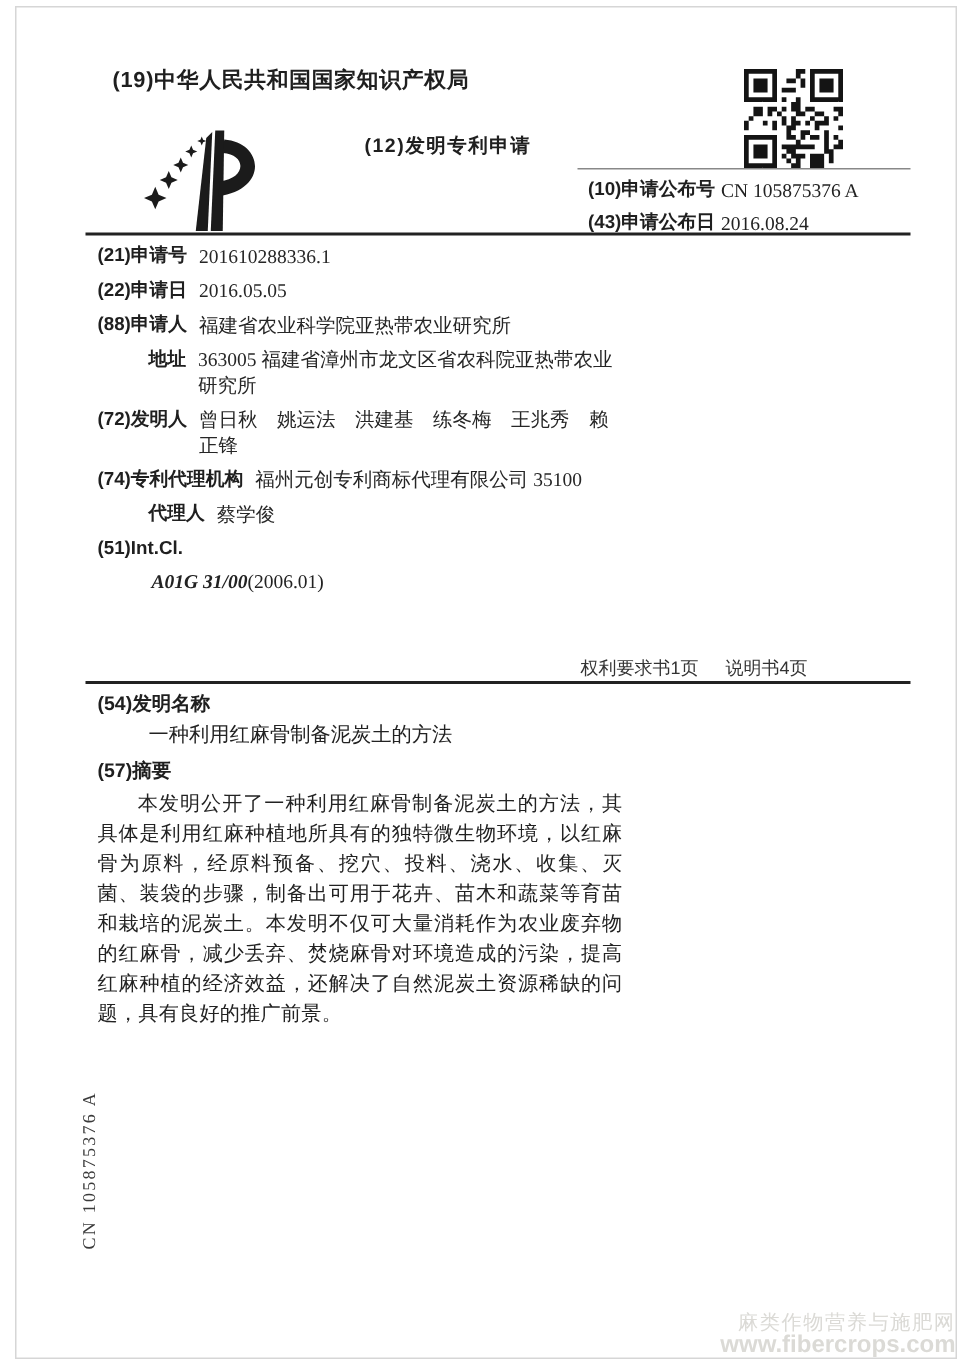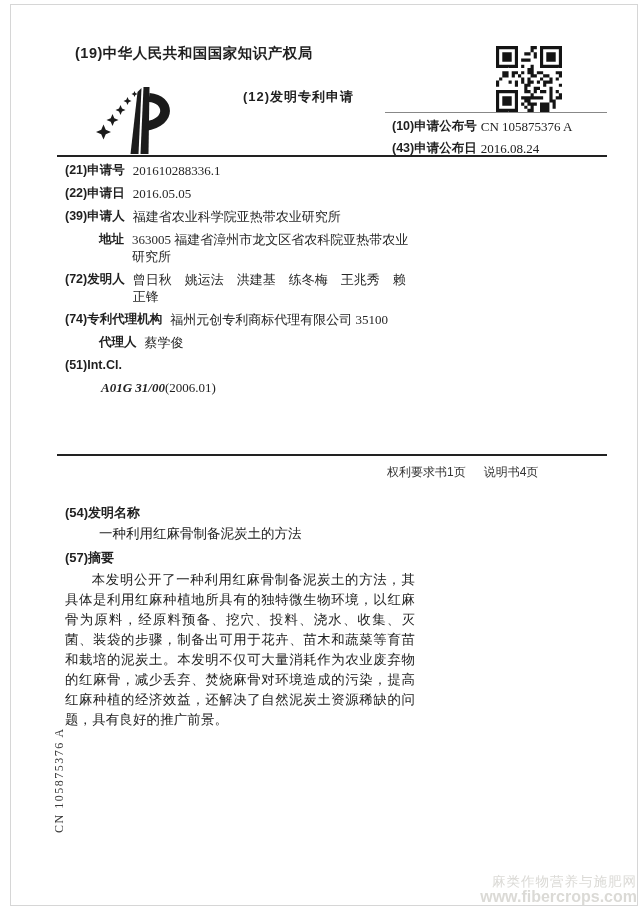--- a/index.html
+++ b/index.html
@@ -34,23 +34,23 @@
   .rule-2{top:454px;left:57px;width:550px;height:2px;}
   .biblio{position:absolute;top:162px;left:65px;width:348px;}
   .b-row{display:flex;margin-bottom:6px;line-height:17px;}
   .b-row.indent{padding-left:34px;}
   .b-label{font-size:12.5px;font-weight:700;white-space:nowrap;margin-right:8px;flex:none;}
   .b-value{font-size:13px;color:#262626;flex:1;}
   .b-class{font-size:13px;font-style:italic;font-weight:700;padding-left:36px;color:#222;}
   .b-class .year{font-weight:400;font-style:normal;}
   .pages-note{
     position:absolute;top:437px;left:387px;font-size:12px;color:#333;
-    display:flex;gap:18px;margin-top:27px;
+    display:flex;gap:18px;
   }
-  .sec54{position:absolute;top:460px;left:65px;width:350px;margin-top:44px;}
+  .sec54{position:absolute;top:460px;left:65px;width:350px;}
   .sec-label{font-size:13px;font-weight:700;margin-bottom:3px;}
   .invention-title{font-size:13.5px;color:#222;padding-left:34px;margin-bottom:6px;}
   .abstract{
     font-size:13.4px;line-height:20px;text-align:justify;color:#222;
     text-indent:2em;letter-spacing:.2px;
   }
   .side-code{
     position:absolute;top:833px;left:52px;
     transform:rotate(-90deg);transform-origin:0 0;
     font-size:12px;letter-spacing:1.5px;color:#3a3a3a;white-space:nowrap;
@@ -108,21 +108,21 @@
 <div class="biblio">
   <div class="b-row">
     <span class="b-label">(21)申请号</span>
     <span class="b-value serif">201610288336.1</span>
   </div>
   <div class="b-row">
     <span class="b-label">(22)申请日</span>
     <span class="b-value serif">2016.05.05</span>
   </div>
   <div class="b-row">
-    <span class="b-label">(39)申请人</span>
+    <span class="b-label">(88)申请人</span>
     <span class="b-value serif">福建省农业科学院亚热带农业研究所</span>
   </div>
   <div class="b-row indent">
     <span class="b-label">地址</span>
     <span class="b-value serif">363005 福建省漳州市龙文区省农科院亚热带农业研究所</span>
   </div>
   <div class="b-row">
     <span class="b-label">(72)发明人</span>
     <span class="b-value serif">曾日秋　姚运法　洪建基　练冬梅　王兆秀　赖正锋</span>
   </div>

